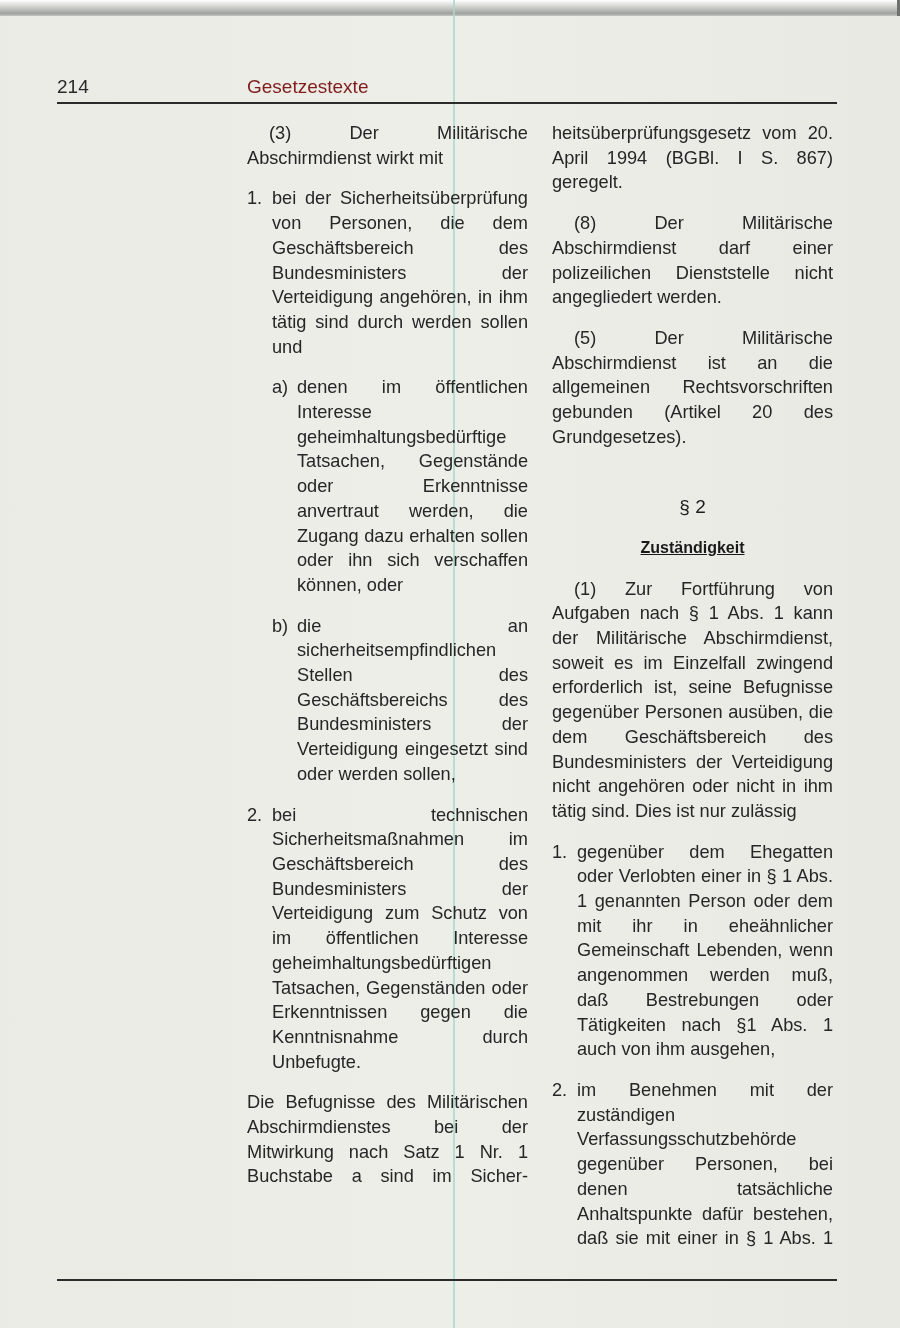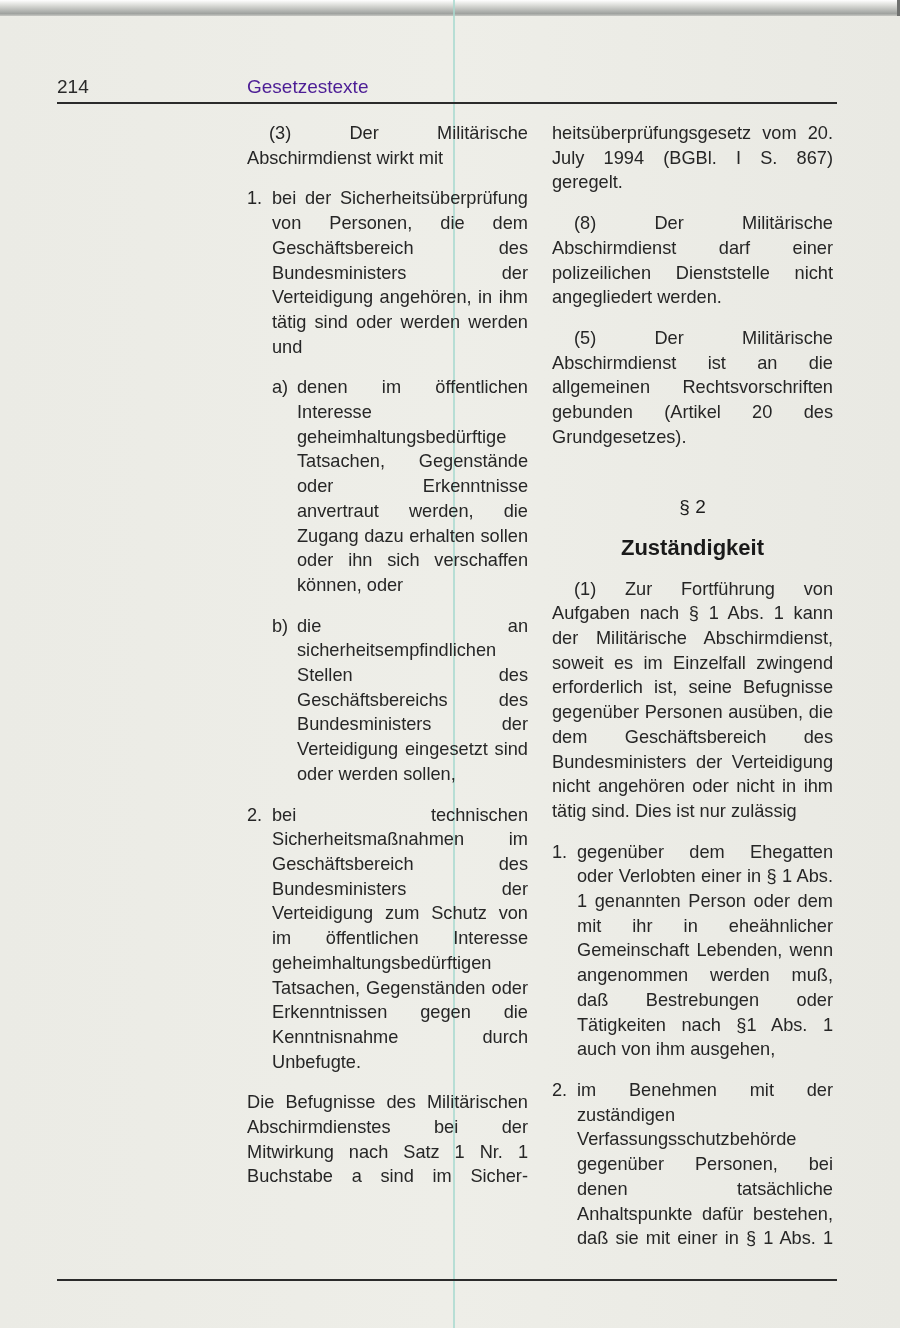--- a/index.html
+++ b/index.html
@@ -25,21 +25,21 @@
       position: absolute; left: 453px; top: 0; width: 2px; height: 1328px;
       background: #a9d9cf; opacity: 0.8;
     }
     .header {
       position: absolute; left: 57px; top: 76px; width: 780px; height: 24px;
     }
     .page-number {
       position: absolute; left: 0; top: 0; font-size: 19px; color: #2a2a2a;
     }
     .running-head {
-      position: absolute; left: 190px; top: 0; font-size: 19px; color: #4c1d95;
+      position: absolute; left: 190px; top: 0; font-size: 19px; color: #7f1d1d;
     }
     .rule {
       position: absolute; left: 57px; width: 780px; height: 2px; background: #2b2b2b;
     }
     .rule.top { top: 102px; }
     .rule.bottom { top: 1279px; }
 
     .col {
       position: absolute; top: 121px; width: 281px;
       font-size: 18.2px; line-height: 24.7px; color: #262626;
@@ -58,22 +58,22 @@
       position: absolute; left: 0; top: 0;
     }
     .subitem {
       position: relative; padding-left: 50px; margin: 0 0 16px 0; text-align: justify;
     }
     .subitem .marker { position: absolute; left: 25px; top: 0; }
     .section-sign {
       text-align: center; font-size: 19px; margin: 46px 0 16px 0; font-weight: normal; color: #1c1c1c;
     }
     .section-title {
-      text-align: center; font-weight: bold; font-size: 22px; line-height: 24.5px;
-      margin: 0 0 16px 0; color: #1a1a1a;
+      text-align: center; font-weight: bold; font-size: 16px; line-height: 24.5px;
+      margin: 0 0 16px 0; color: #1a1a1a; text-decoration: underline;
     }
     .lastline { text-align-last: justify; }
   </style>
 </head>
 <body>
 
 <div class="scan-top"></div>
 <div class="scan-top-edge"></div>
 
 <div class="page"></div>
@@ -83,39 +83,39 @@
   <span class="page-number">214</span>
   <span class="running-head">Gesetzestexte</span>
 </div>
 <div class="rule top"></div>
 
 <div class="col left">
   <p class="p indent">(3) Der Militärische Abschirmdienst wirkt mit</p>
 
   <div class="item">
     <span class="marker">1.</span>
-    <span>bei der Sicherheitsüberprüfung von Personen, die dem Geschäftsbereich des Bundesministers der Verteidigung angehören, in ihm tätig sind oder werden werden und</span>
+    <span>bei der Sicherheitsüberprüfung von Personen, die dem Geschäftsbereich des Bundesministers der Verteidigung angehören, in ihm tätig sind durch werden sollen und</span>
   </div>
   <div class="subitem">
     <span class="marker">a)</span>
     <span>denen im öffentlichen Interesse geheimhaltungsbedürftige Tatsachen, Gegenstände oder Erkenntnisse anvertraut werden, die Zugang dazu erhalten sollen oder ihn sich verschaffen können, oder</span>
   </div>
   <div class="subitem">
     <span class="marker">b)</span>
     <span>die an sicherheitsempfindlichen Stellen des Geschäftsbereichs des Bundesministers der Verteidigung eingesetzt sind oder werden sollen,</span>
   </div>
   <div class="item">
     <span class="marker">2.</span>
     <span>bei technischen Sicherheitsmaßnahmen im Geschäftsbereich des Bundesministers der Verteidigung zum Schutz von im öffentlichen Interesse geheimhaltungsbedürftigen Tatsachen, Gegenständen oder Erkenntnissen gegen die Kenntnisnahme durch Unbefugte.</span>
   </div>
   <p class="p lastline">Die Befugnisse des Militärischen Abschirmdienstes bei der Mitwirkung nach Satz 1 Nr. 1 Buchstabe a sind im Sicher-</p>
 </div>
 
 <div class="col right">
-  <p class="p">heitsüberprüfungsgesetz vom 20. July 1994 (BGBl. I S. 867) geregelt.</p>
+  <p class="p">heitsüberprüfungsgesetz vom 20. April 1994 (BGBl. I S. 867) geregelt.</p>
   <p class="p indent">(8) Der Militärische Abschirmdienst darf einer polizeilichen Dienststelle nicht angegliedert werden.</p>
   <p class="p indent">(5) Der Militärische Abschirmdienst ist an die allgemeinen Rechtsvorschriften gebunden (Artikel 20 des Grundgesetzes).</p>
 
   <div class="section-sign">§ 2</div>
   <div class="section-title">
     <div>Zuständigkeit</div>
   </div>
 
   <p class="p indent">(1) Zur Fortführung von Aufgaben nach § 1 Abs. 1 kann der Militärische Abschirmdienst, soweit es im Einzelfall zwingend erforderlich ist, seine Befugnisse gegenüber Personen ausüben, die dem Geschäftsbereich des Bundesministers der Verteidigung nicht angehören oder nicht in ihm tätig sind. Dies ist nur zulässig</p>
 

